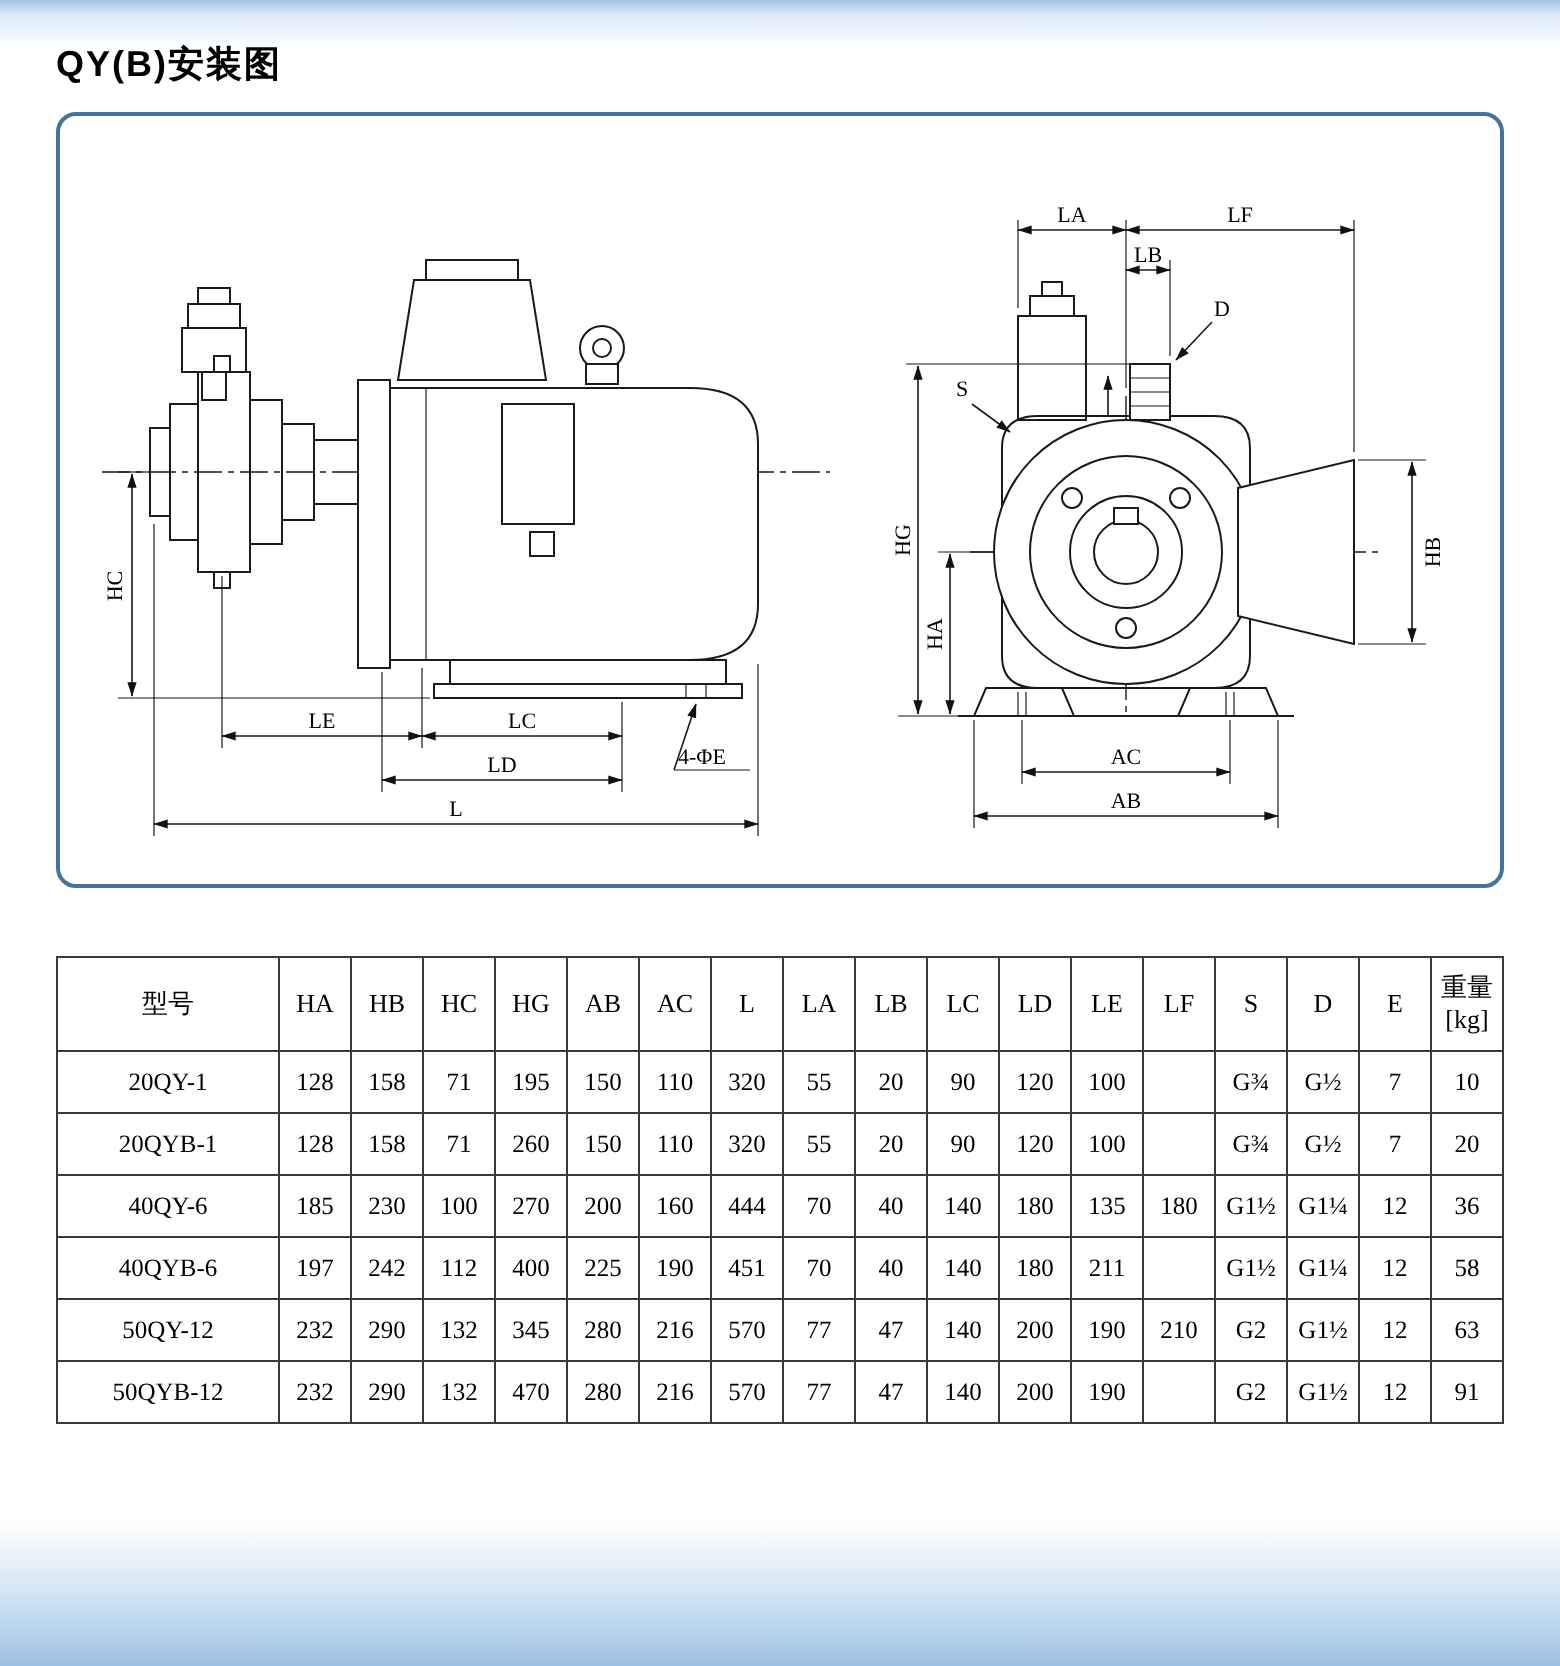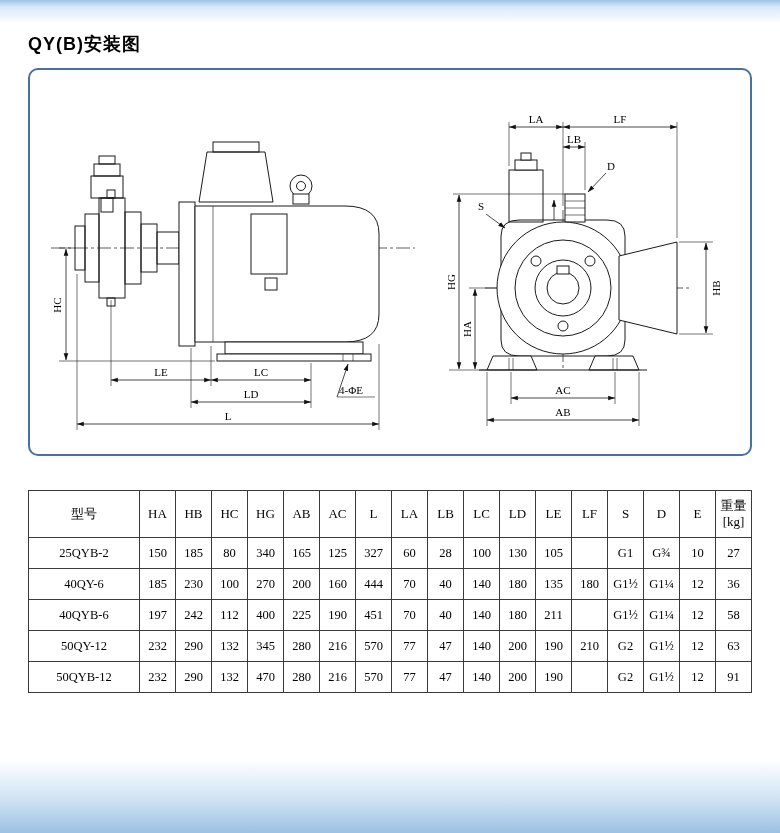--- a/index.html
+++ b/index.html
@@ -1,21 +1,21 @@
 <!DOCTYPE html>
 <html><head>
 <meta charset="utf-8">
 <style>
   html,body{margin:0;padding:0;}
   body{
     width:780px;height:833px;
     font-family:"Liberation Sans",sans-serif;
     background:linear-gradient(180deg,#9fc3e4 0px,#d9e9f7 7px,#ffffff 24px,#ffffff 760px,#cfe2f3 800px,#9cc1e3 833px);
   }
-  .page{width:780px;height:833px;box-sizing:border-box;padding:28px 28px;position:relative;}
+  .page{width:780px;height:833px;box-sizing:border-box;padding:16px 28px;position:relative;}
   .section-title{font-weight:bold;font-size:18px;color:#000;margin:4px 0 12px 0;letter-spacing:1px;}
   .panel{
     width:724px;height:388px;box-sizing:border-box;
     border:2px solid #46729e;border-radius:10px;background:#fff;
     display:flex;justify-content:center;align-items:flex-end;
     gap:24px;padding:14px 10px 16px 10px;margin-bottom:34px;
   }
   svg text{font-family:"Liberation Serif",serif;}
   .ol{fill:none;stroke:#1a1a1a;stroke-width:1;}
   .olw{fill:#ffffff;stroke:#1a1a1a;stroke-width:1;}
@@ -253,38 +253,58 @@
             <th>LF</th>
             <th>S</th>
             <th>D</th>
             <th>E</th>
             <th>重量
 [kg]</th>
           </tr>
       </thead>
       <tbody id="tbody">
           <tr>
-            <td>25QYB-2</td>
+            <td>20QY-1</td>
+            <td>128</td>
+            <td>158</td>
+            <td>71</td>
+            <td>195</td>
             <td>150</td>
-            <td>185</td>
-            <td>80</td>
-            <td>340</td>
-            <td>165</td>
-            <td>125</td>
-            <td>327</td>
-            <td>60</td>
-            <td>28</td>
+            <td>110</td>
+            <td>320</td>
+            <td>55</td>
+            <td>20</td>
+            <td>90</td>
+            <td>120</td>
             <td>100</td>
-            <td>130</td>
-            <td>105</td>
             <td></td>
-            <td>G1</td>
             <td>G¾</td>
+            <td>G½</td>
+            <td>7</td>
             <td>10</td>
-            <td>27</td>
+          </tr>
+          <tr>
+            <td>20QYB-1</td>
+            <td>128</td>
+            <td>158</td>
+            <td>71</td>
+            <td>260</td>
+            <td>150</td>
+            <td>110</td>
+            <td>320</td>
+            <td>55</td>
+            <td>20</td>
+            <td>90</td>
+            <td>120</td>
+            <td>100</td>
+            <td></td>
+            <td>G¾</td>
+            <td>G½</td>
+            <td>7</td>
+            <td>20</td>
           </tr>
           <tr>
             <td>40QY-6</td>
             <td>185</td>
             <td>230</td>
             <td>100</td>
             <td>270</td>
             <td>200</td>
             <td>160</td>
             <td>444</td>

